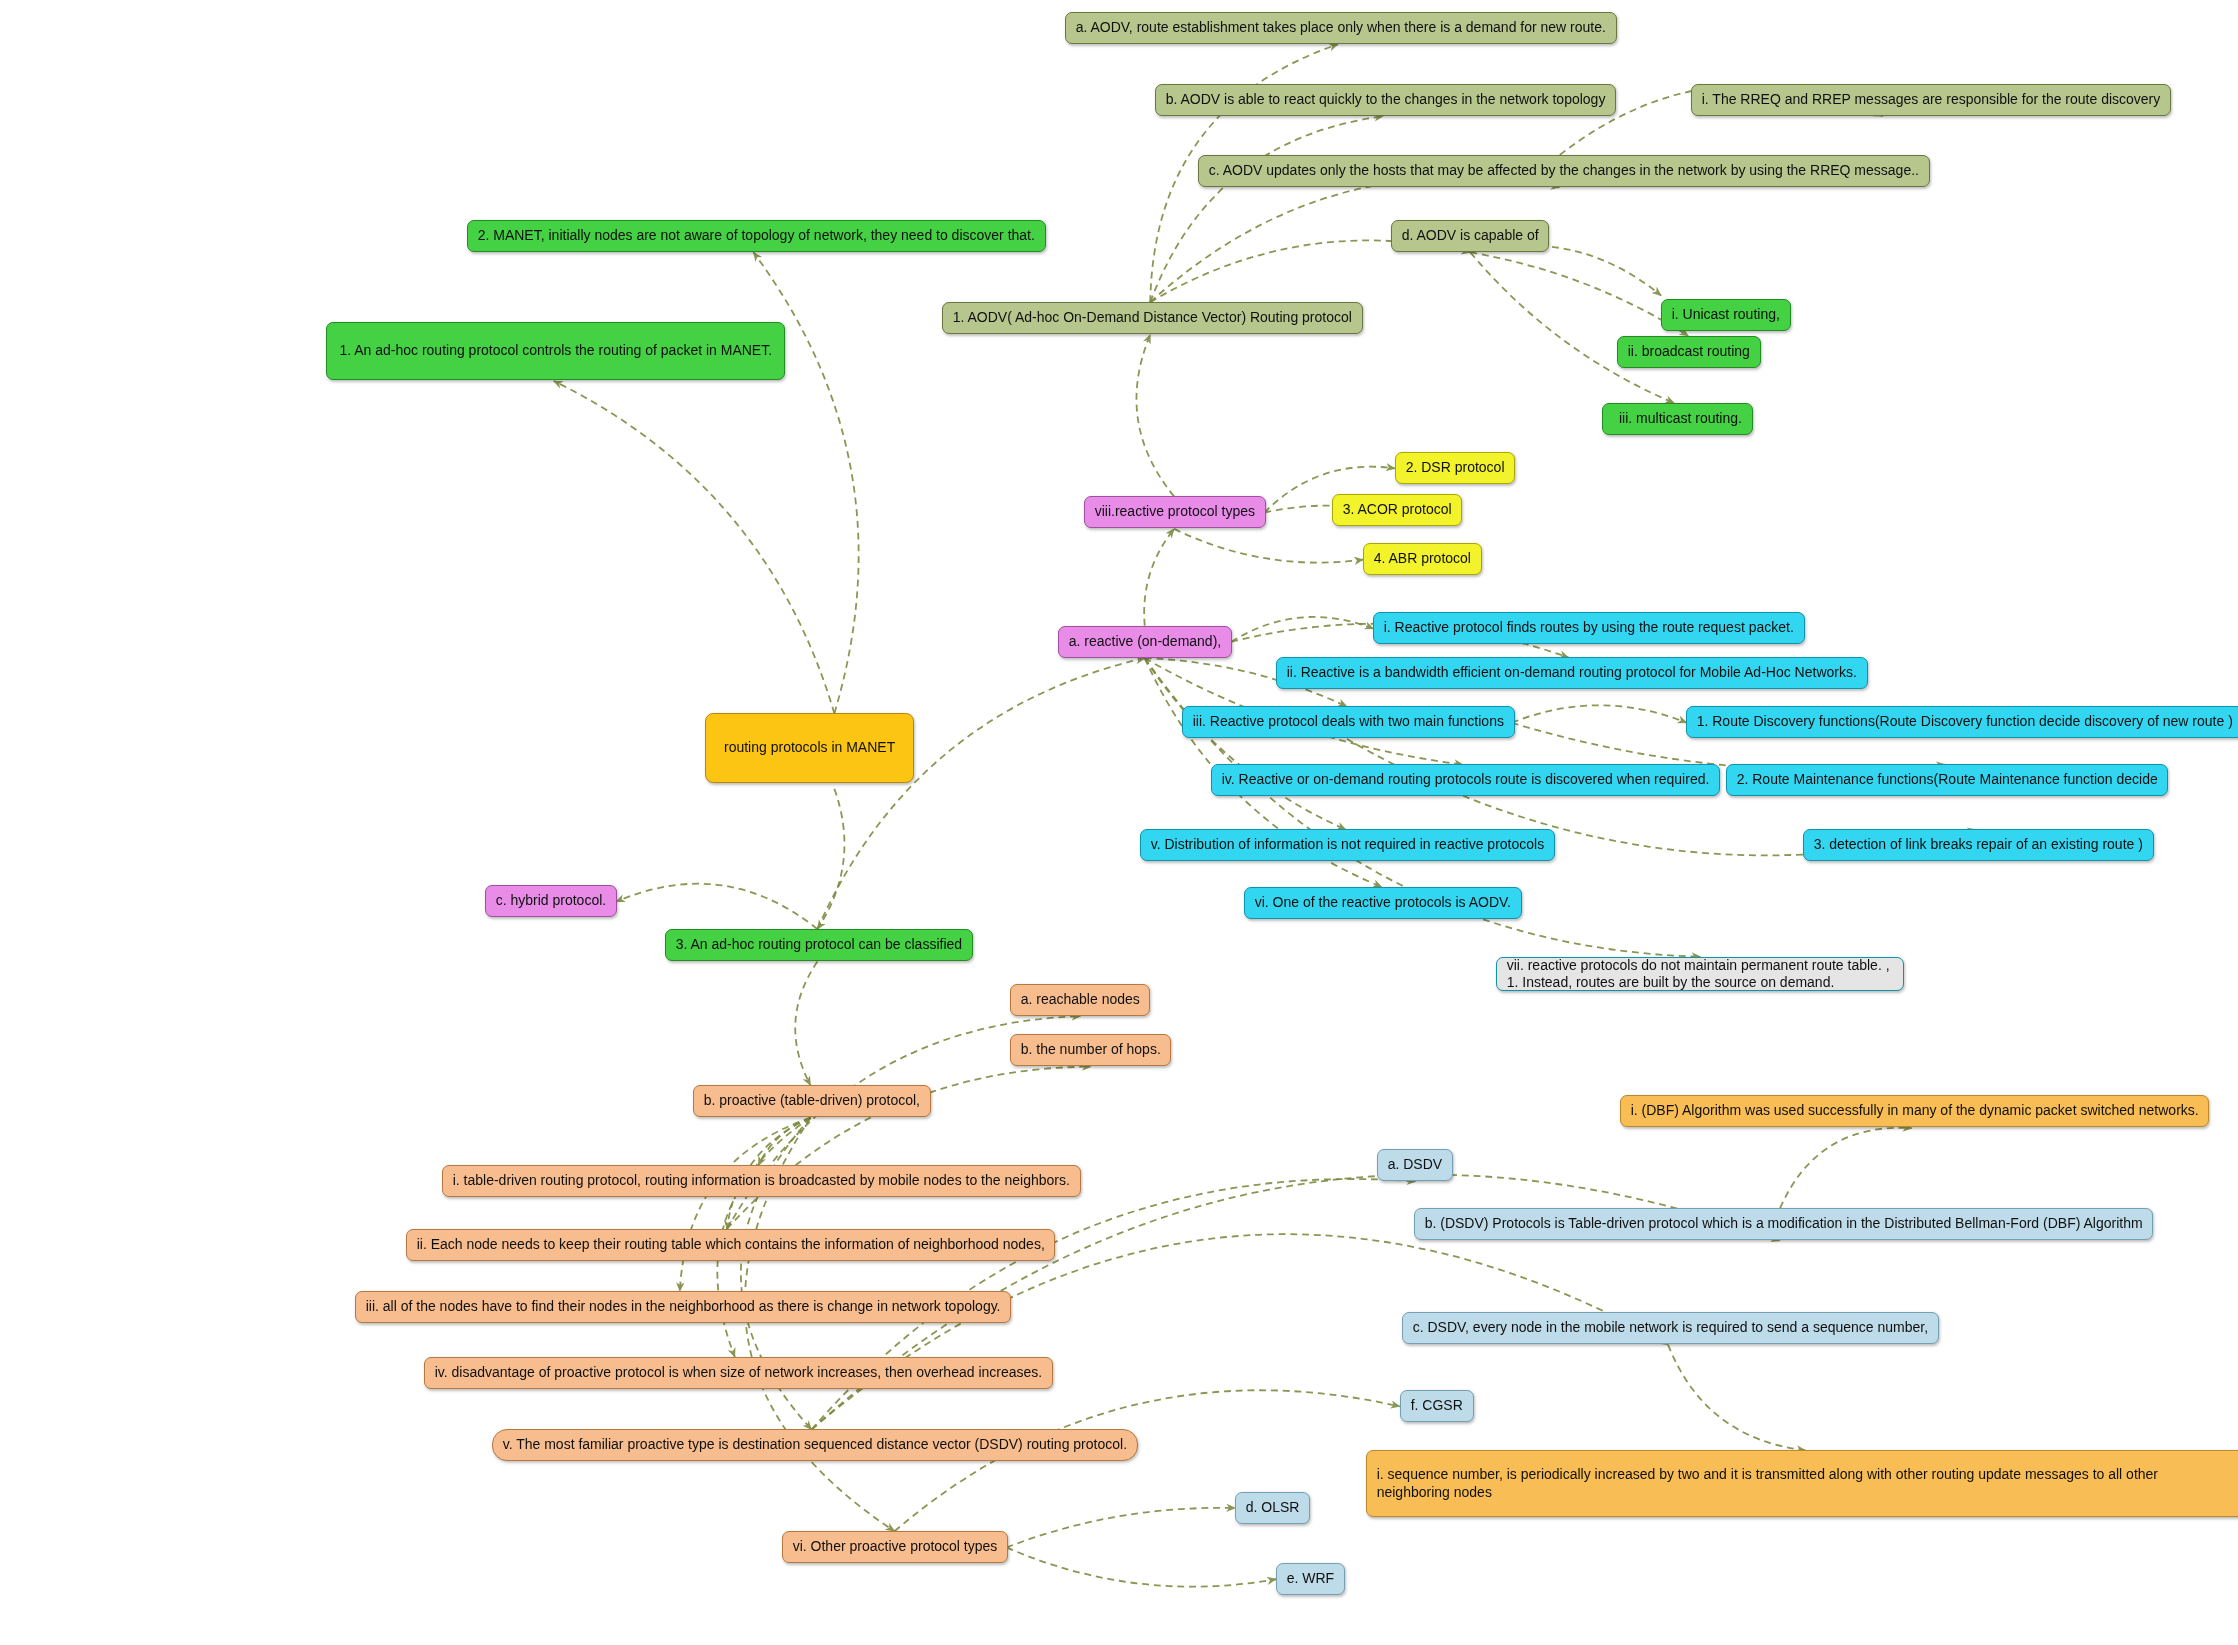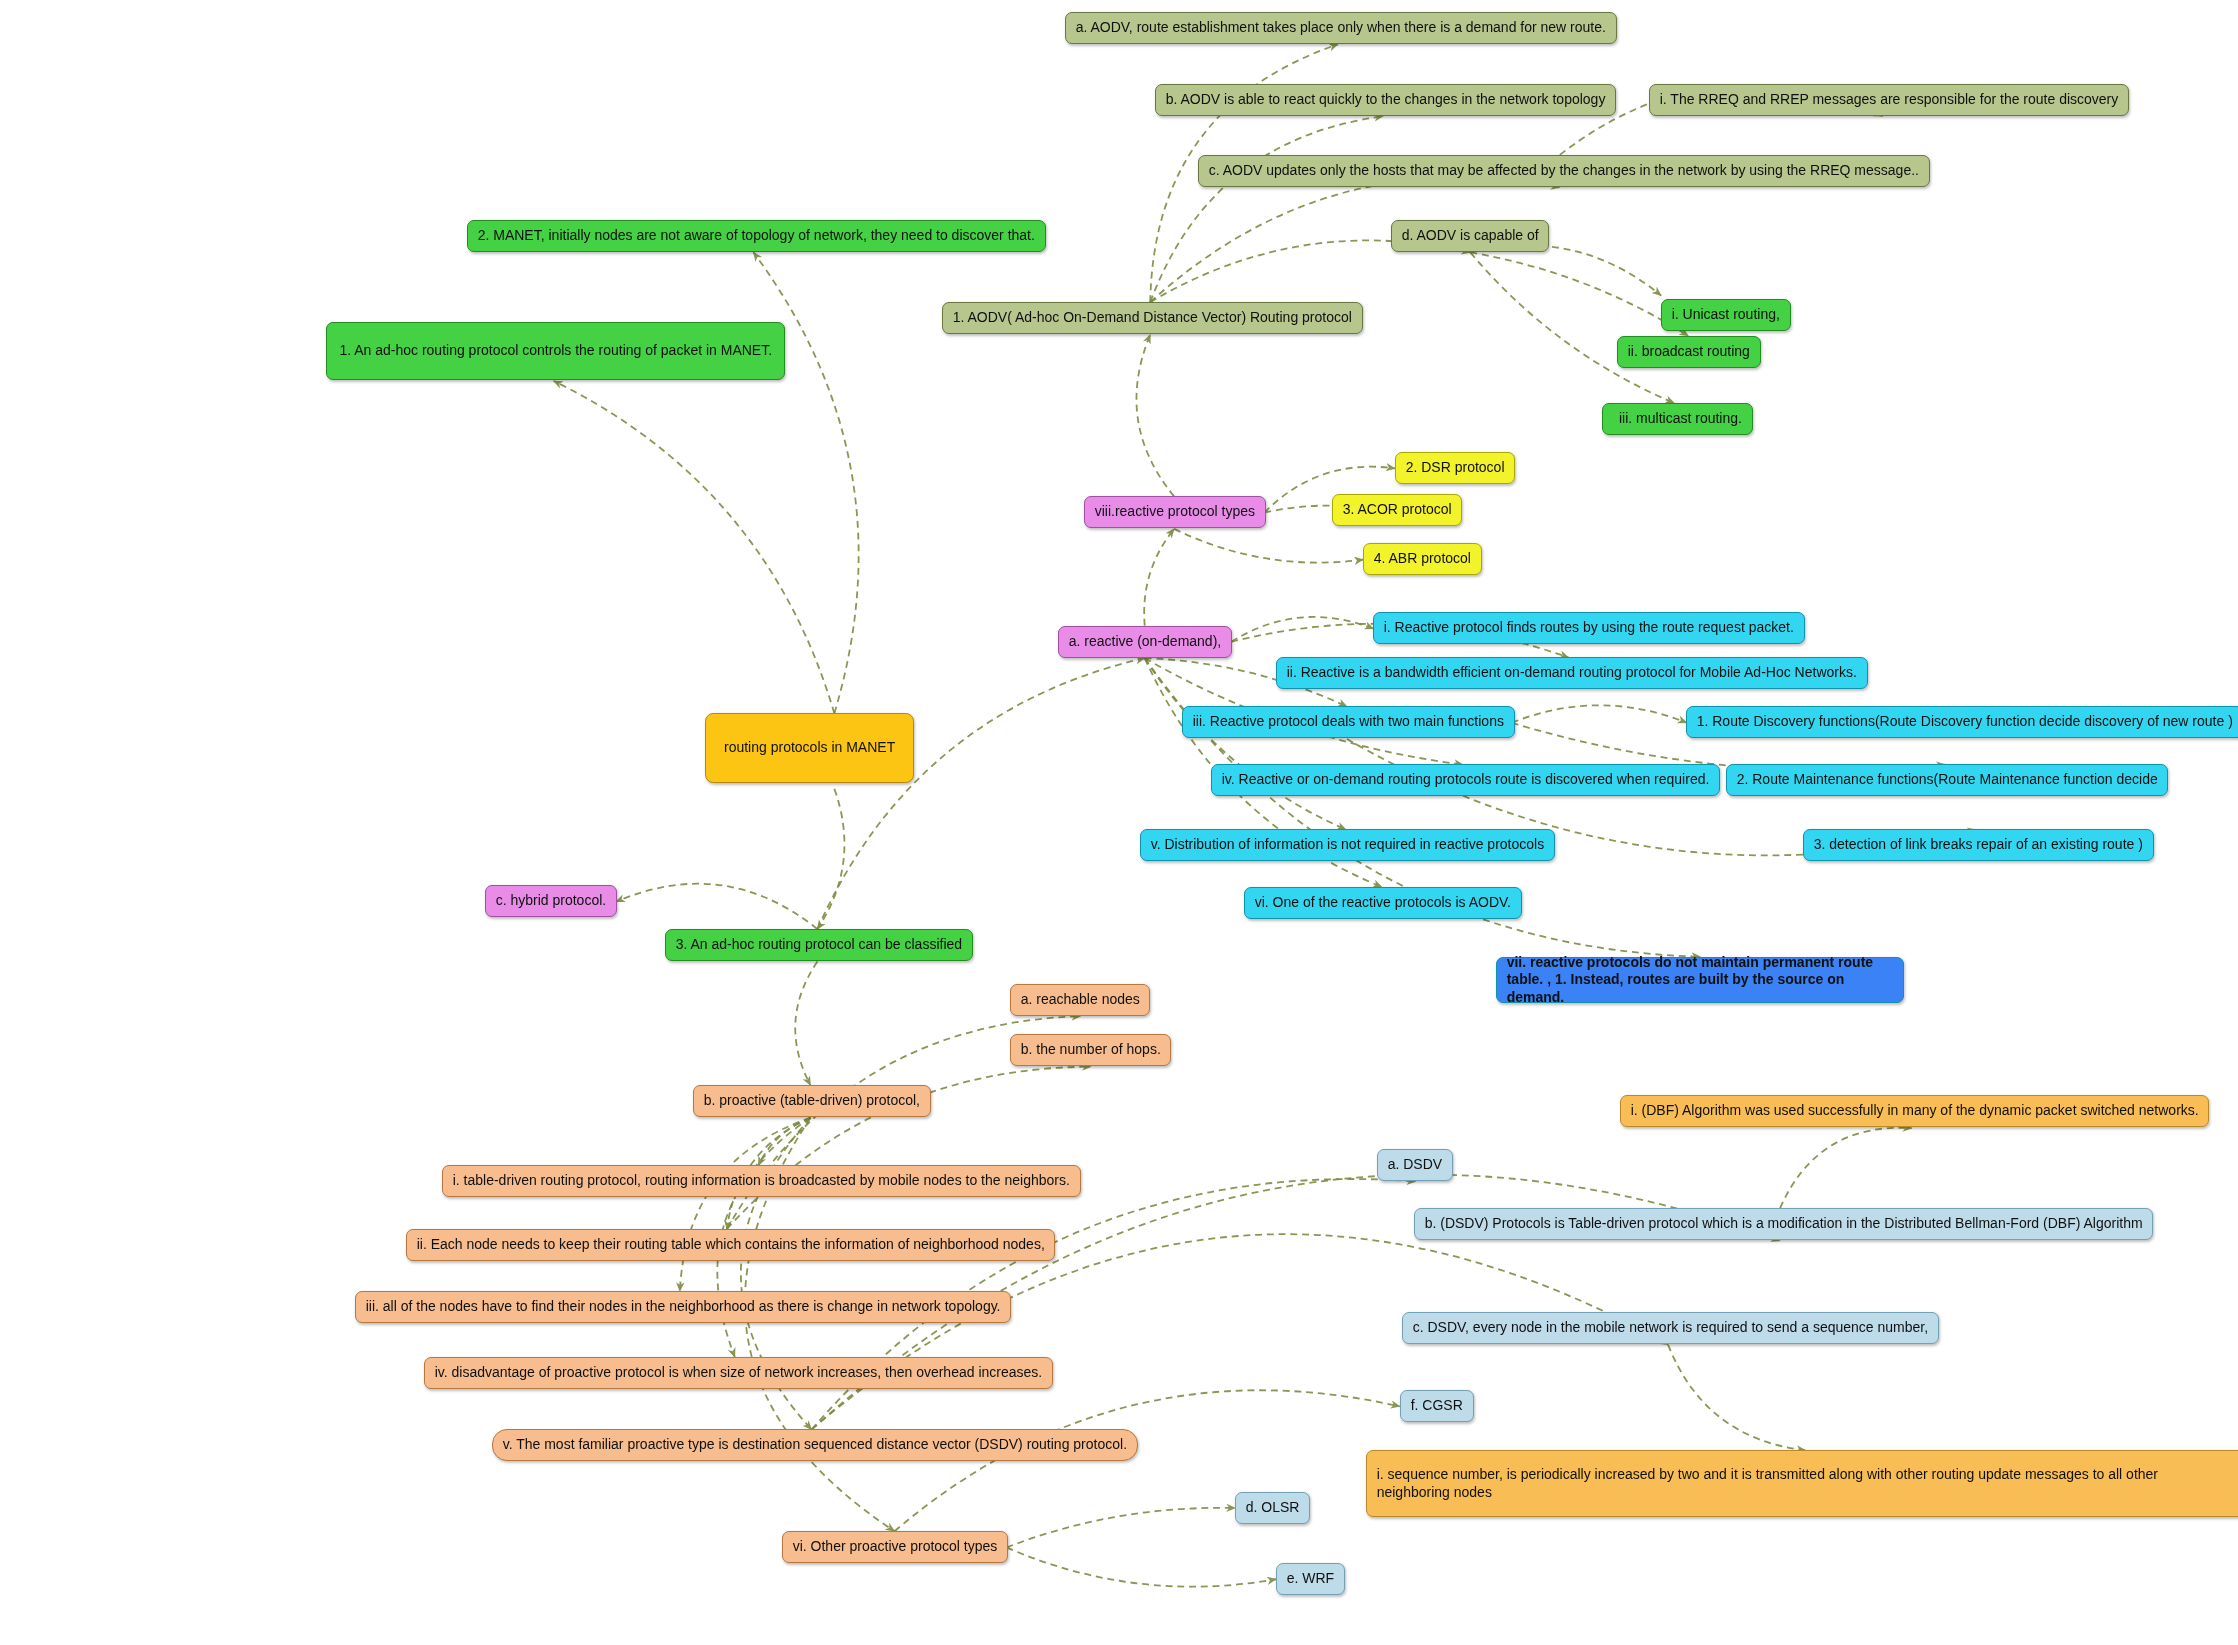--- a/index.html
+++ b/index.html
@@ -103,40 +103,40 @@
 
 <div class="node big" style="left: 705px; top: 713px; background: rgb(253, 197, 19); border-color: rgb(184, 134, 11);">routing protocols in MANET</div>
     <div class="node tall" style="left: 326px; top: 322px; background: rgb(68, 209, 68); border-color: rgb(34, 139, 34);">1.  An ad-hoc routing protocol controls the routing of packet in MANET.</div>
     <div class="node" style="left: 467px; top: 220px; background: rgb(68, 209, 68); border-color: rgb(34, 139, 34);">2.  MANET, initially nodes are not aware of topology of network, they need to discover that.</div>
     <div class="node" style="left: 665px; top: 929px; background: rgb(68, 209, 68); border-color: rgb(34, 139, 34);">3.  An ad-hoc routing protocol can be classified</div>
     <div class="node" style="left: 1661px; top: 279px; background: rgb(68, 209, 68); border-color: rgb(34, 139, 34); margin-top: 20px;">i.   Unicast routing,</div>
     <div class="node" style="left: 1617px; top: 336px; background: rgb(68, 209, 68); border-color: rgb(34, 139, 34);">ii.  broadcast  routing</div>
     <div class="node" style="left: 1602px; top: 403px; background: rgb(68, 209, 68); border-color: rgb(34, 139, 34); padding-left: 16px;">iii.  multicast routing.</div>
     <div class="node" style="left: 1065px; top: 11.7px; background: rgb(183, 198, 141); border-color: rgb(104, 119, 63);">a.  AODV, route establishment takes place only when there is a demand for new route.</div>
     <div class="node" style="left: 1155px; top: 84px; background: rgb(183, 198, 141); border-color: rgb(104, 119, 63);">b.  AODV is able to react quickly to the changes in the  network topology</div>
-    <div class="node" style="left: 1649px; top: 84px; background: rgb(183, 198, 141); border-color: rgb(104, 119, 63);">i.  The RREQ and RREP messages are responsible for the route discovery</div>
+    <div class="node" style="left: 1691px; top: 84px; background: rgb(183, 198, 141); border-color: rgb(104, 119, 63);">i.  The RREQ and RREP messages are responsible for the route discovery</div>
     <div class="node" style="left: 1198px; top: 155px; background: rgb(183, 198, 141); border-color: rgb(104, 119, 63);">c.  AODV updates only the hosts that may be affected by the changes in the network by using the RREQ message..</div>
     <div class="node" style="left: 1391px; top: 220px; background: rgb(183, 198, 141); border-color: rgb(104, 119, 63);">d.  AODV is capable of</div>
     <div class="node" style="left: 942px; top: 302px; background: rgb(183, 198, 141); border-color: rgb(104, 119, 63);">1.  AODV( Ad-hoc On-Demand Distance Vector) Routing protocol</div>
     <div class="node" style="left: 1084px; top: 496px; background: rgb(232, 140, 232); border-color: rgb(160, 80, 160);">viii.reactive protocol types</div>
     <div class="node" style="left: 1058px; top: 626px; background: rgb(232, 140, 232); border-color: rgb(160, 80, 160);">a.  reactive (on-demand),</div>
     <div class="node" style="left: 485px; top: 885px; background: rgb(232, 140, 232); border-color: rgb(160, 80, 160);">c.  hybrid protocol.</div>
     <div class="node" style="left: 1395px; top: 452px; background: rgb(243, 243, 43); border-color: rgb(168, 168, 0);">2.  DSR protocol</div>
     <div class="node" style="left: 1332px; top: 494px; background: rgb(243, 243, 43); border-color: rgb(168, 168, 0);">3.  ACOR protocol</div>
     <div class="node" style="left: 1363px; top: 543px; background: rgb(243, 243, 43); border-color: rgb(168, 168, 0);">4.  ABR protocol</div>
     <div class="node" style="left: 1373px; top: 612px; background: rgb(51, 214, 240); border-color: rgb(14, 147, 171);">i.   Reactive protocol finds routes by using the route request packet.</div>
     <div class="node" style="left: 1276px; top: 657px; background: rgb(51, 214, 240); border-color: rgb(14, 147, 171);">ii.  Reactive is a bandwidth efficient on-demand routing protocol for Mobile Ad-Hoc Networks.</div>
     <div class="node" style="left: 1182px; top: 706px; background: rgb(51, 214, 240); border-color: rgb(14, 147, 171);">iii.  Reactive protocol deals with two main functions</div>
     <div class="node" style="left: 1211px; top: 764px; background: rgb(51, 214, 240); border-color: rgb(14, 147, 171);">iv.  Reactive or on-demand routing protocols route is discovered when required.</div>
     <div class="node" style="left: 1686px; top: 706px; background: rgb(51, 214, 240); border-color: rgb(14, 147, 171);">1.  Route Discovery functions(Route Discovery function decide discovery of new route )</div>
     <div class="node" style="left: 1726px; top: 764px; background: rgb(51, 214, 240); border-color: rgb(14, 147, 171);">2.  Route Maintenance functions(Route Maintenance function decide</div>
     <div class="node" style="left: 1140px; top: 829px; background: rgb(51, 214, 240); border-color: rgb(14, 147, 171);">v.  Distribution of information is not required in reactive protocols</div>
     <div class="node" style="left: 1803px; top: 829px; background: rgb(51, 214, 240); border-color: rgb(14, 147, 171);">3.  detection of link breaks repair of an existing route )</div>
     <div class="node" style="left: 1244px; top: 887px; background: rgb(51, 214, 240); border-color: rgb(14, 147, 171);">vi.  One of the reactive protocols is AODV.</div>
-    <div class="node wrap" style="left: 1496px; top: 957px; width: 408px; height: 46px; background: #3b82f6; border-color: rgb(14, 147, 171); font-weight: bold;">vii. reactive protocols do not maintain permanent route table. ,  1. Instead, routes are built by the source on demand.</div>
+    <div class="node wrap" style="left: 1496px; top: 957px; width: 408px; height: 34px; background: #e5e5e5; border-color: rgb(14, 147, 171);">vii. reactive protocols do not maintain permanent route table. ,  1. Instead, routes are built by the source on demand.</div>
     <div class="node" style="left: 1010px; top: 984px; background: rgb(247, 189, 142); border-color: rgb(181, 121, 63);">a.  reachable nodes</div>
     <div class="node" style="left: 1010px; top: 1034px; background: rgb(247, 189, 142); border-color: rgb(181, 121, 63);">b.  the number of hops.</div>
     <div class="node" style="left: 693px; top: 1085px; background: rgb(247, 189, 142); border-color: rgb(181, 121, 63);">b.  proactive (table-driven) protocol,</div>
     <div class="node" style="left: 442px; top: 1165px; background: rgb(247, 189, 142); border-color: rgb(181, 121, 63);">i.   table-driven routing  protocol, routing information is broadcasted by mobile nodes to the neighbors.</div>
     <div class="node" style="left: 406px; top: 1229px; background: rgb(247, 189, 142); border-color: rgb(181, 121, 63);">ii.  Each node needs to keep their routing table which contains the information of neighborhood nodes,</div>
     <div class="node" style="left: 355px; top: 1291px; background: rgb(247, 189, 142); border-color: rgb(181, 121, 63);">iii. all of the nodes have to find their nodes in the neighborhood as there is change in network topology.</div>
     <div class="node" style="left: 424px; top: 1357px; background: rgb(247, 189, 142); border-color: rgb(181, 121, 63);">iv.  disadvantage of proactive protocol is when size of network increases, then overhead increases.</div>
     <div class="node" style="left: 492px; top: 1429px; background: rgb(247, 189, 142); border-color: rgb(181, 121, 63); border-radius: 15px;">v.  The most familiar proactive type is destination sequenced distance vector (DSDV) routing protocol.</div>
     <div class="node" style="left: 782px; top: 1531px; background: rgb(247, 189, 142); border-color: rgb(181, 121, 63);">vi. Other proactive protocol types</div>
     <div class="node" style="left: 1620px; top: 1095px; background: rgb(249, 189, 85); border-color: rgb(187, 138, 40);">i.   (DBF) Algorithm was used successfully in many of the dynamic packet switched networks.</div>

